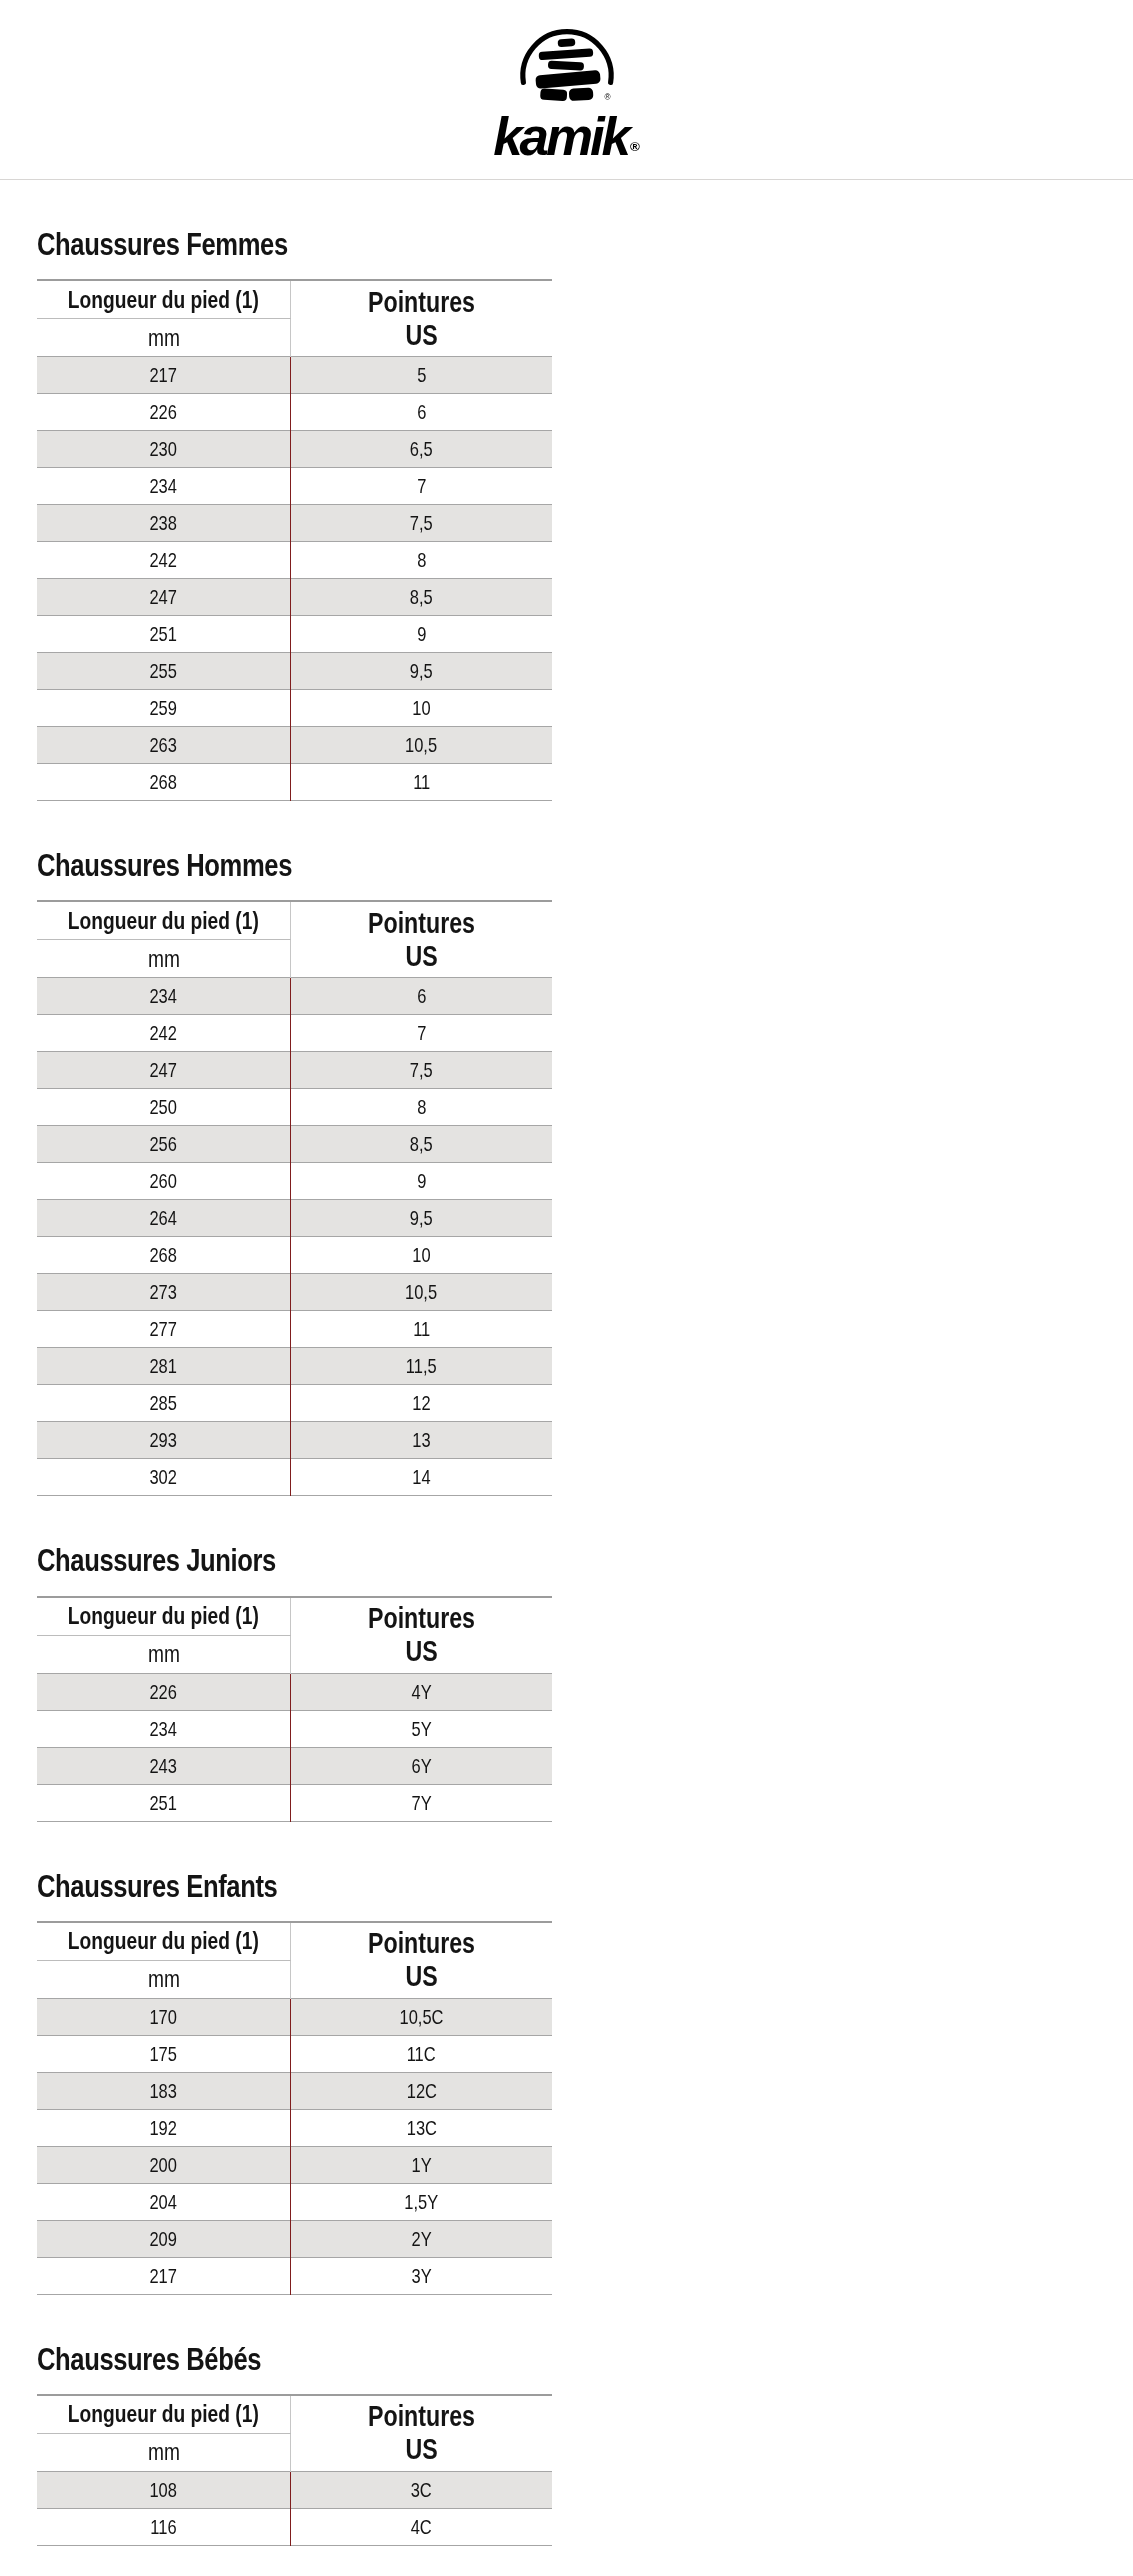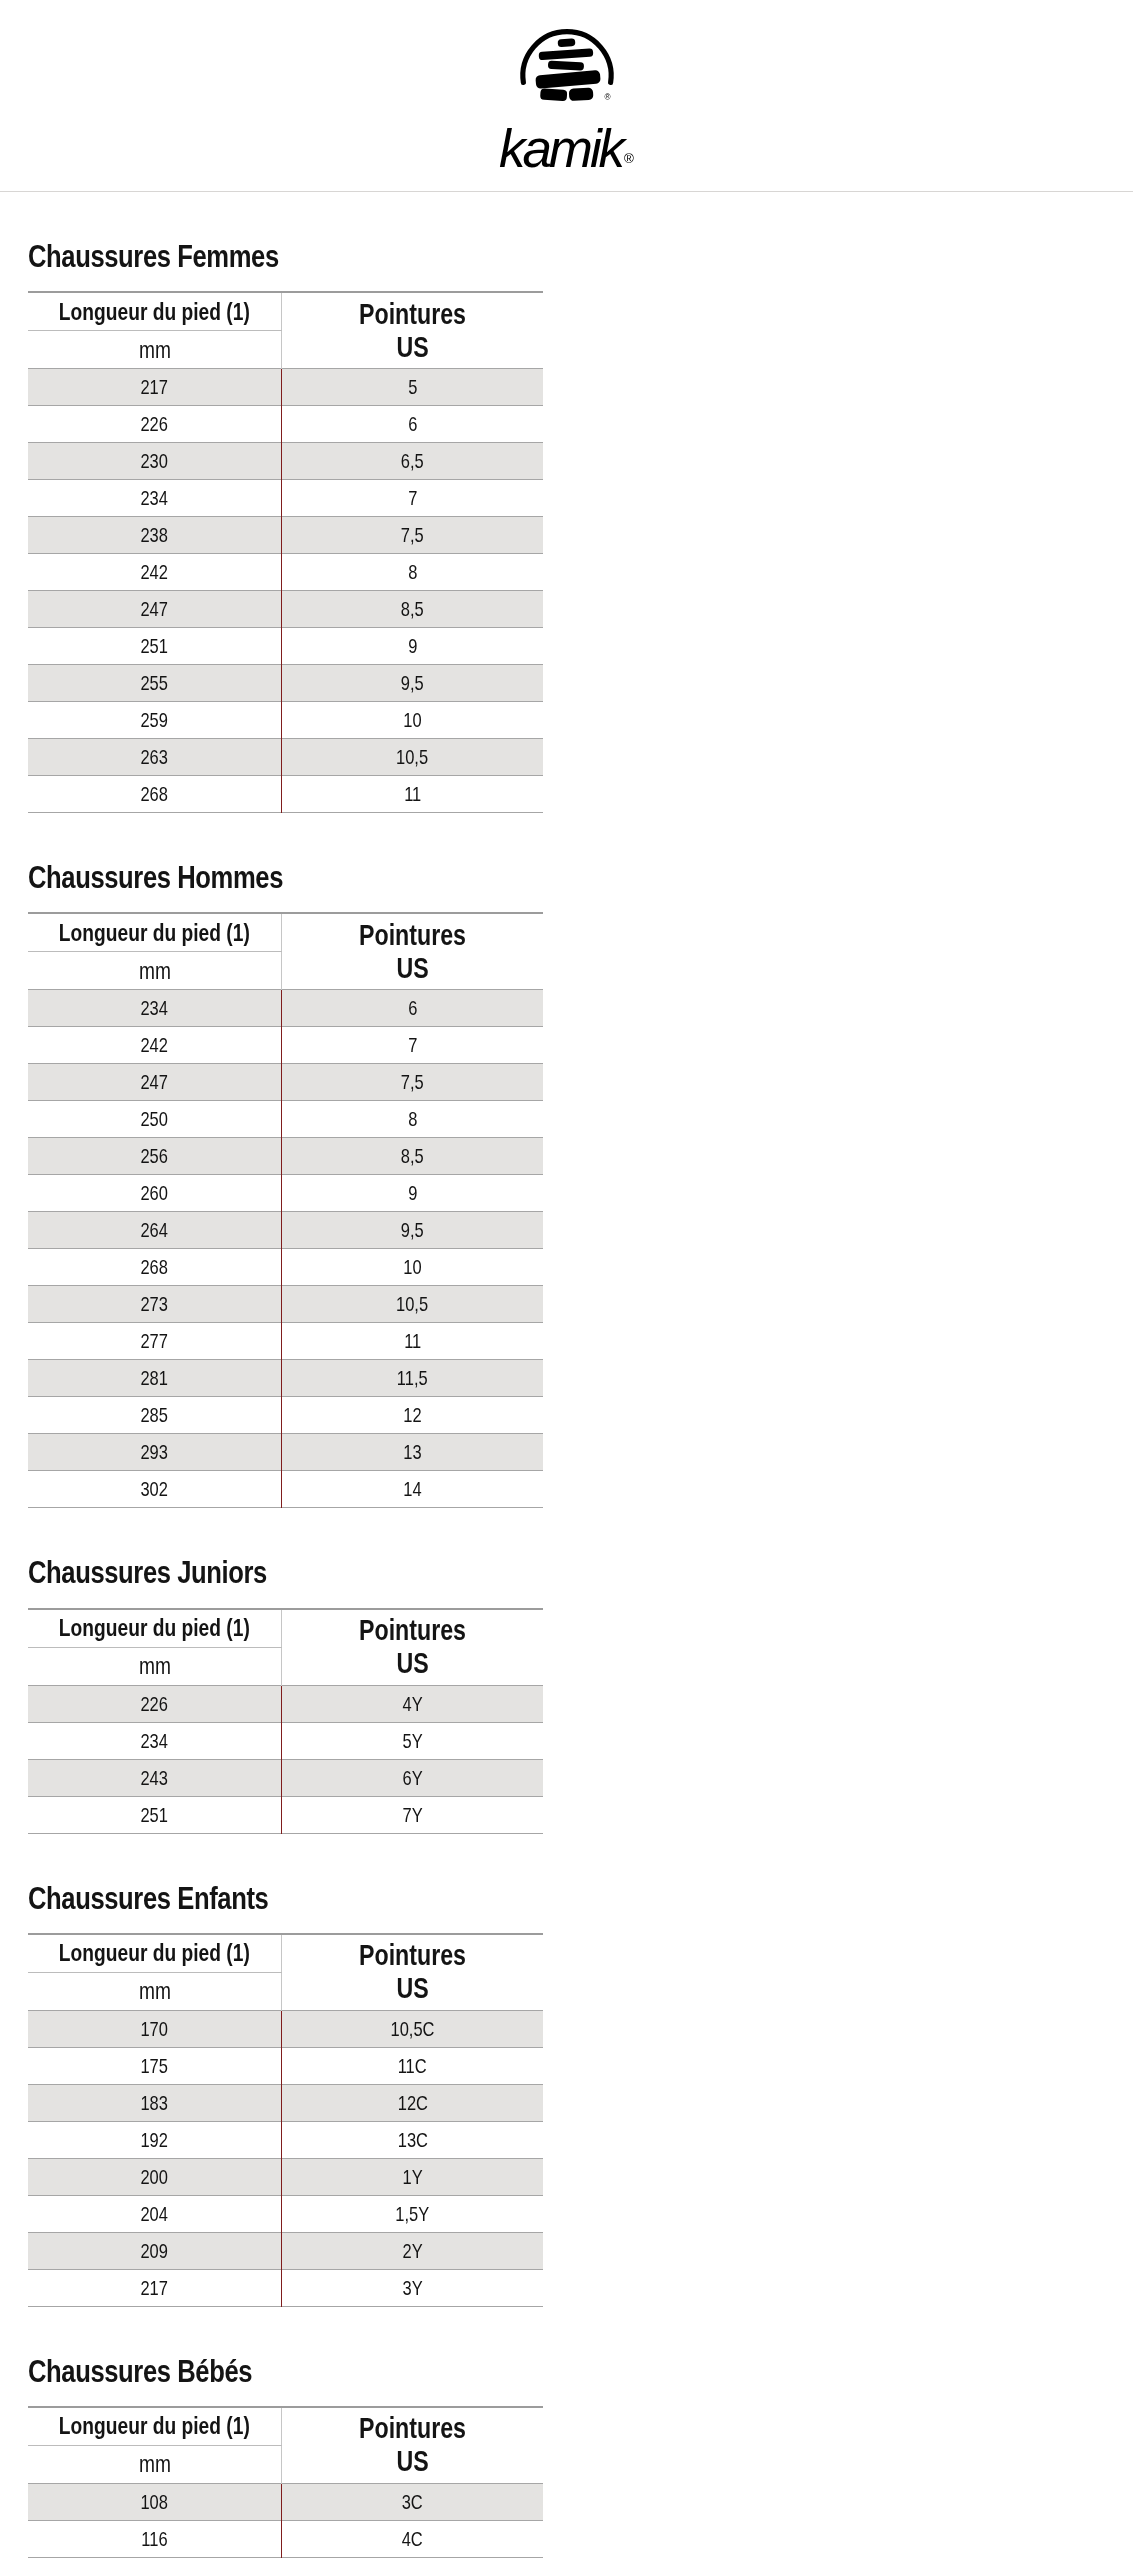--- a/index.html
+++ b/index.html
@@ -1,26 +1,26 @@
 <!DOCTYPE html>
 <html style="font-size:8.2px"><head>
 <meta charset="utf-8">
 <style>
   html,body{margin:0;padding:0;background:#ffffff;}
   body{font-family:"Liberation Sans",sans-serif;color:#141414;}
   .page{position:relative;width:1133px;height:3340px;background:#fff;overflow:hidden;}
 
   
   .logo-wrap{padding-top:17.5px;text-align:center;}
-  .brand-word{font-size:53px;font-weight:400;font-style:italic;letter-spacing:-3.1px;line-height:1.02;margin-top:13px;color:#000;}
+  .brand-word{font-size:53px;font-weight:700;font-style:italic;letter-spacing:-3.1px;line-height:1.02;margin-top:1px;color:#000;}
   .brand-word .reg{font-size:13.4px;font-style:normal;letter-spacing:0;vertical-align:3.1px;margin-left:2.1px;}
   .top-divider{border:0;border-top:1.5px solid #d8d6d4;margin:15.5px 0 0 0;}
 
   
-  .content{padding-left:28px;}
+  .content{padding-left:37px;}
   .section-title{font-size:32px;font-weight:700;letter-spacing:-0.5px;margin:47px 0 0 0;line-height:1.1;
                  transform:scaleX(.8);transform-origin:left center;white-space:nowrap;width:max-content;}
   .cond{display:inline-block;transform:scaleX(.8);transform-origin:50% 50%;}
 
   table.size-table{border-collapse:collapse;width:515px;table-layout:fixed;margin-top:17px;
                    border-top:2.1px solid #9c9c9c;border-bottom:1.5px solid #a6a6a6;}
   .size-table th,.size-table td{padding:0;text-align:center;}
   .th-len{width:253px;height:37px;font-size:24px;font-weight:700;border-right:1px solid #c6c6c6;border-bottom:1px solid #bcbcbc;}
   .th-mm{height:37px;font-size:24px;font-weight:400;border-right:1px solid #c6c6c6;}
   .th-us{font-size:29px;font-weight:700;vertical-align:middle;}

